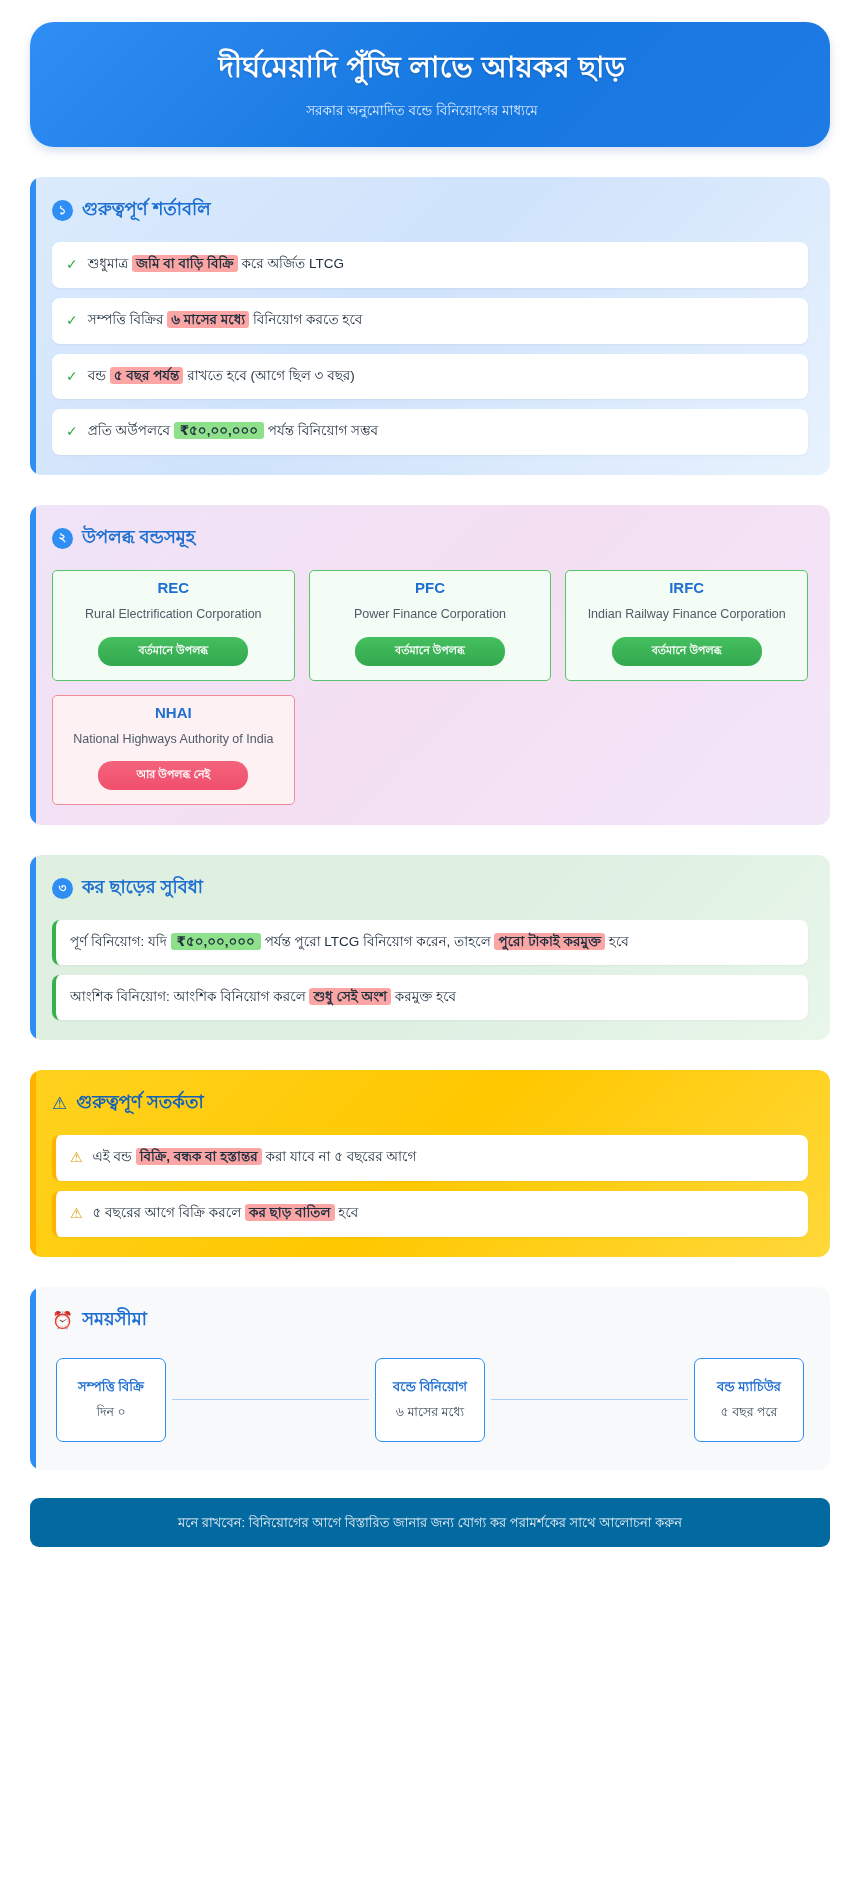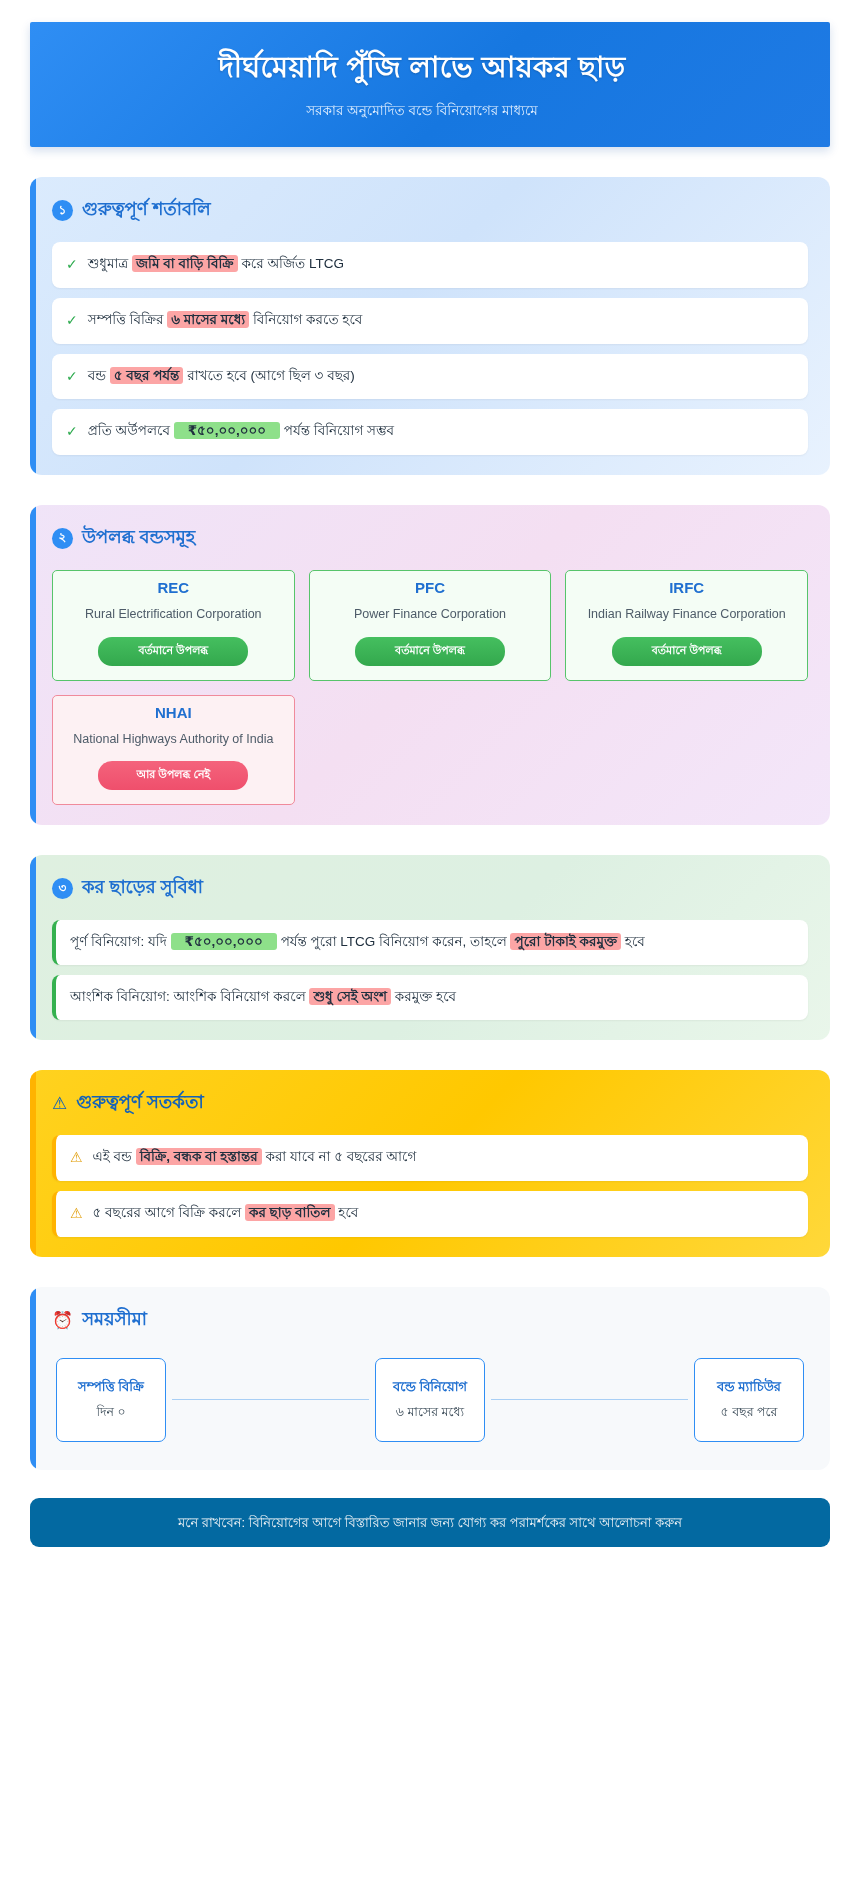--- a/index.html
+++ b/index.html
@@ -6,21 +6,21 @@
   html, body {
     width: 860px;
     background: #ffffff;
     font-family: "Liberation Sans", "DejaVu Sans", sans-serif;
   }
   body { padding: 22px 30px 0 30px; }
 
   
   .hero {
     background: linear-gradient(135deg, #2f8ef4 0%, #1677e0 55%, #1f7ae4 100%);
-    border-radius: 2px;
+    border-radius: 24px;
     padding: 26px 36px 24px 20px;
     text-align: center;
     box-shadow: 0 4px 10px rgba(20,80,160,.18);
   }
   .hero h1 {
     color: #ffffff;
     font-size: 29px;
     font-weight: bold;
     letter-spacing: .3px;
     line-height: 1.35;
@@ -92,21 +92,21 @@
     font-size: 13.5px;
     color: #20303f;
     line-height: 1.55;
     box-shadow: 0 1px 2px rgba(0,0,0,.05);
   }
   .row:last-child { margin-bottom: 0; }
   .tick { color: #2eab4f; font-size: 14px; font-weight: bold; flex: 0 0 auto; }
   .warn { color: #e09b00; font-size: 14px; flex: 0 0 auto; }
 
   .hl-yellow { background: #fca5a5; padding: 1px 4px; border-radius: 3px; font-weight: bold; }
-  .hl-green  { background: #8ee08a; padding: 1px 14px; border-radius: 3px; font-weight: bold; }
+  .hl-green  { background: #8ee08a; padding: 1px 6px; border-radius: 3px; font-weight: bold; }
   .bold { font-weight: normal; }
 
   .row.accent-green  { border-left: 4px solid #35b14f; }
   .row.accent-yellow { border-left: 4px solid #ffb300; }
 
   
   .bond-grid {
     display: grid;
     grid-template-columns: repeat(3, 1fr);
     gap: 14px;

